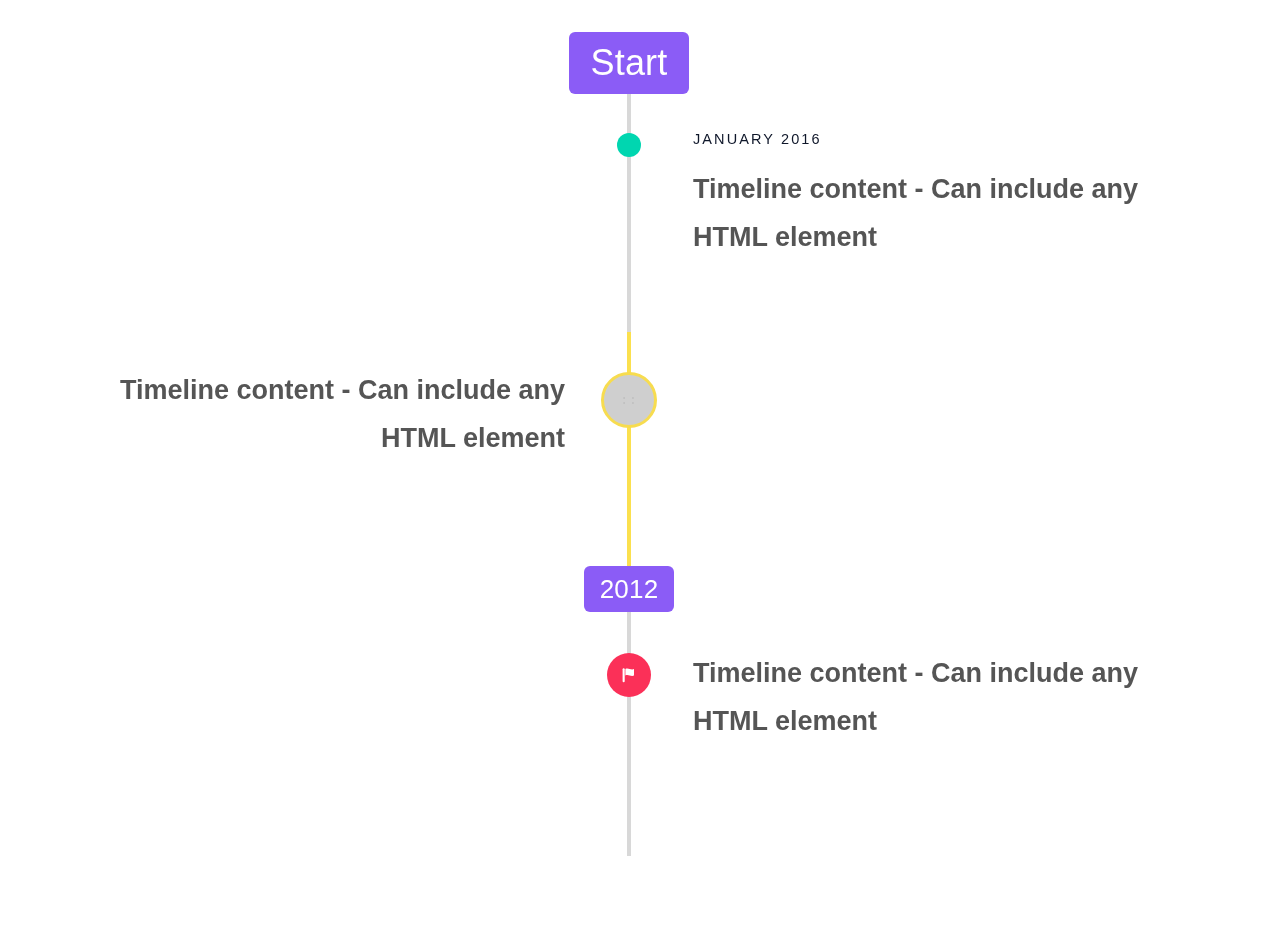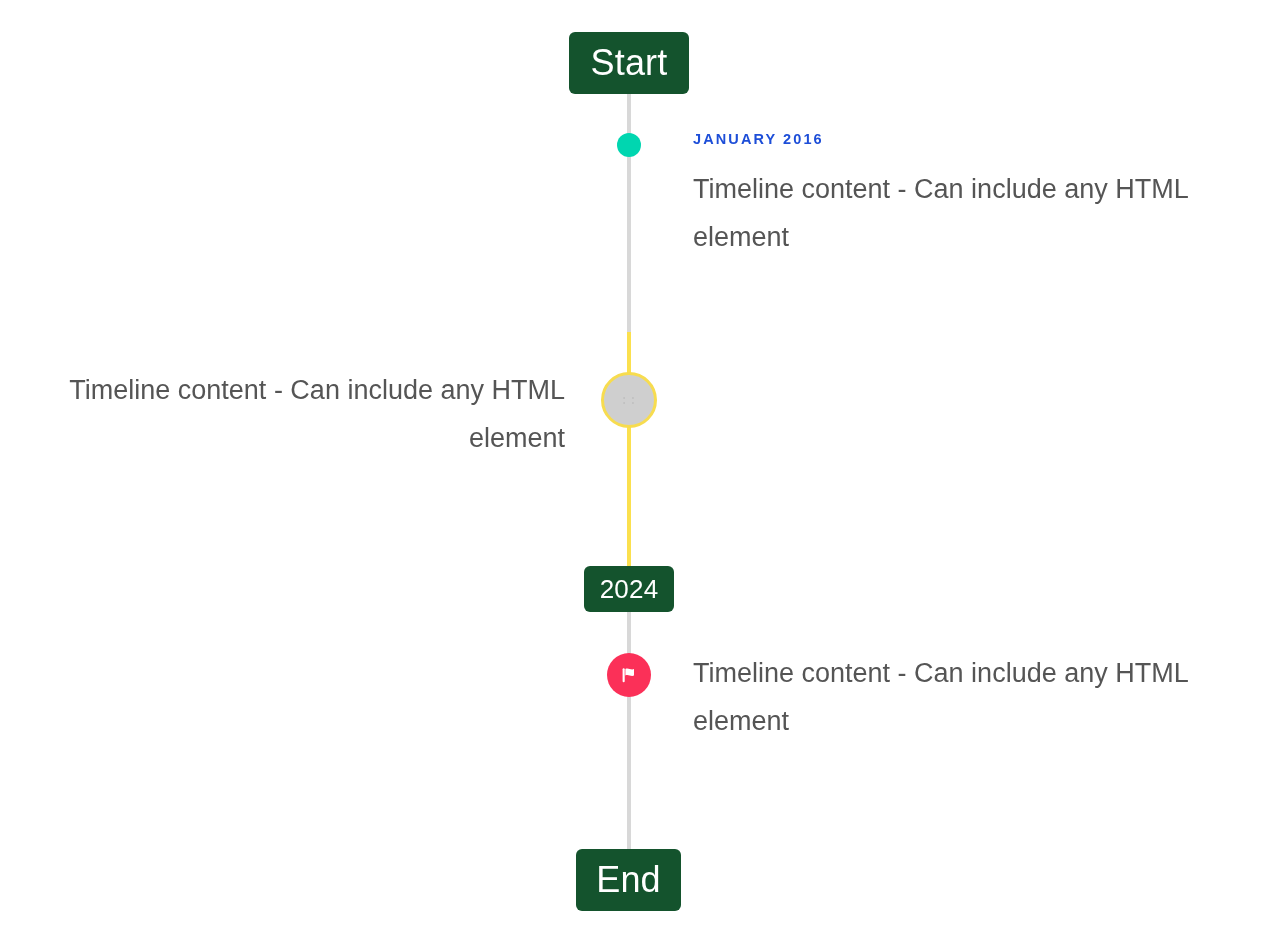--- a/index.html
+++ b/index.html
@@ -30,21 +30,21 @@
   .line-gray   { background: #d8d8d8; }
   .line-yellow { background: #fbe04e; }
 
   .seg-start-jan  { top: 92px;  height: 244px; }
   .seg-yellow     { top: 332px; height: 238px; }
   .seg-2017-march { top: 610px; height: 246px; }
 
   
   .badge {
     position: absolute;
-    background: #14532d;
+    background: #8b5cf6;
     color: #ffffff;
     display: flex;
     align-items: center;
     justify-content: center;
     border-radius: 6px;
     font-weight: 400;
     letter-spacing: 0.2px;
     z-index: 5;
   }
   .badge-start {
@@ -118,29 +118,29 @@
   }
   .entry-right { left: 693px; text-align: left; }
   .entry-left  { left: 40px;  text-align: right; }
 
   .entry-jan { top: 131px; }
   .entry-feb { top: 366px; }
   .entry-mar { top: 649px; }
 
   .entry-date {
     font-size: 14.5px;
-    font-weight: bold;
+    font-weight: normal;
     letter-spacing: 2.1px;
-    color: #1d4ed8;
+    color: #0f172a;
     margin: 0 0 17px 0;
     line-height: 1.2;
   }
   .entry-body {
     font-size: 27px;
-    font-weight: 400;
+    font-weight: 700;
     color: #555555;
     line-height: 1.78;
     margin: 0;
   }
 </style>
 </head>
 <body>
 
 <div class="timeline">
 
@@ -158,29 +158,28 @@
     <div class="entry-body">Timeline content - Can include any HTML element</div>
   </div>
 
   <div class="marker marker-gray">
     <span class="glyph">::</span>
   </div>
   <div class="entry entry-left entry-feb">
     <div class="entry-body">Timeline content - Can include any HTML element</div>
   </div>
 
-  <div class="badge badge-year">2024</div>
+  <div class="badge badge-year">2012</div>
 
   <div class="marker marker-flag">
     <span>
       <svg width="22" height="22" viewBox="0 0 22 22" aria-hidden="true">
         <rect x="4.6" y="4.2" width="2.1" height="14" rx="1" fill="#ffffff"></rect>
         <path d="M7.4 5.0 C10.2 3.2 13.0 6.6 16.0 5.0 L16.0 11.6 C13.0 13.2 10.2 9.8 7.4 11.6 Z" fill="#ffffff"></path>
       </svg>
     </span>
   </div>
   <div class="entry entry-right entry-mar">
     <div class="entry-body">Timeline content - Can include any HTML element</div>
   </div>
 
-  <div class="badge badge-end">End</div>
 
 </div>
 
 </body></html>

